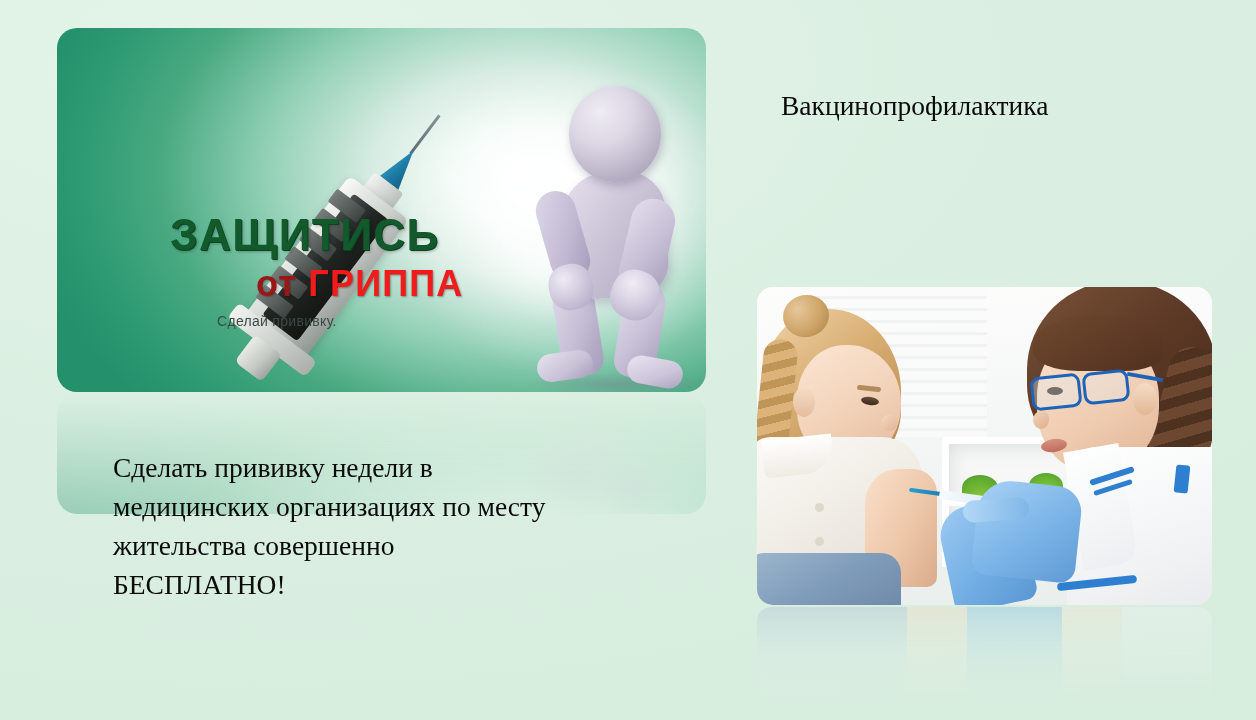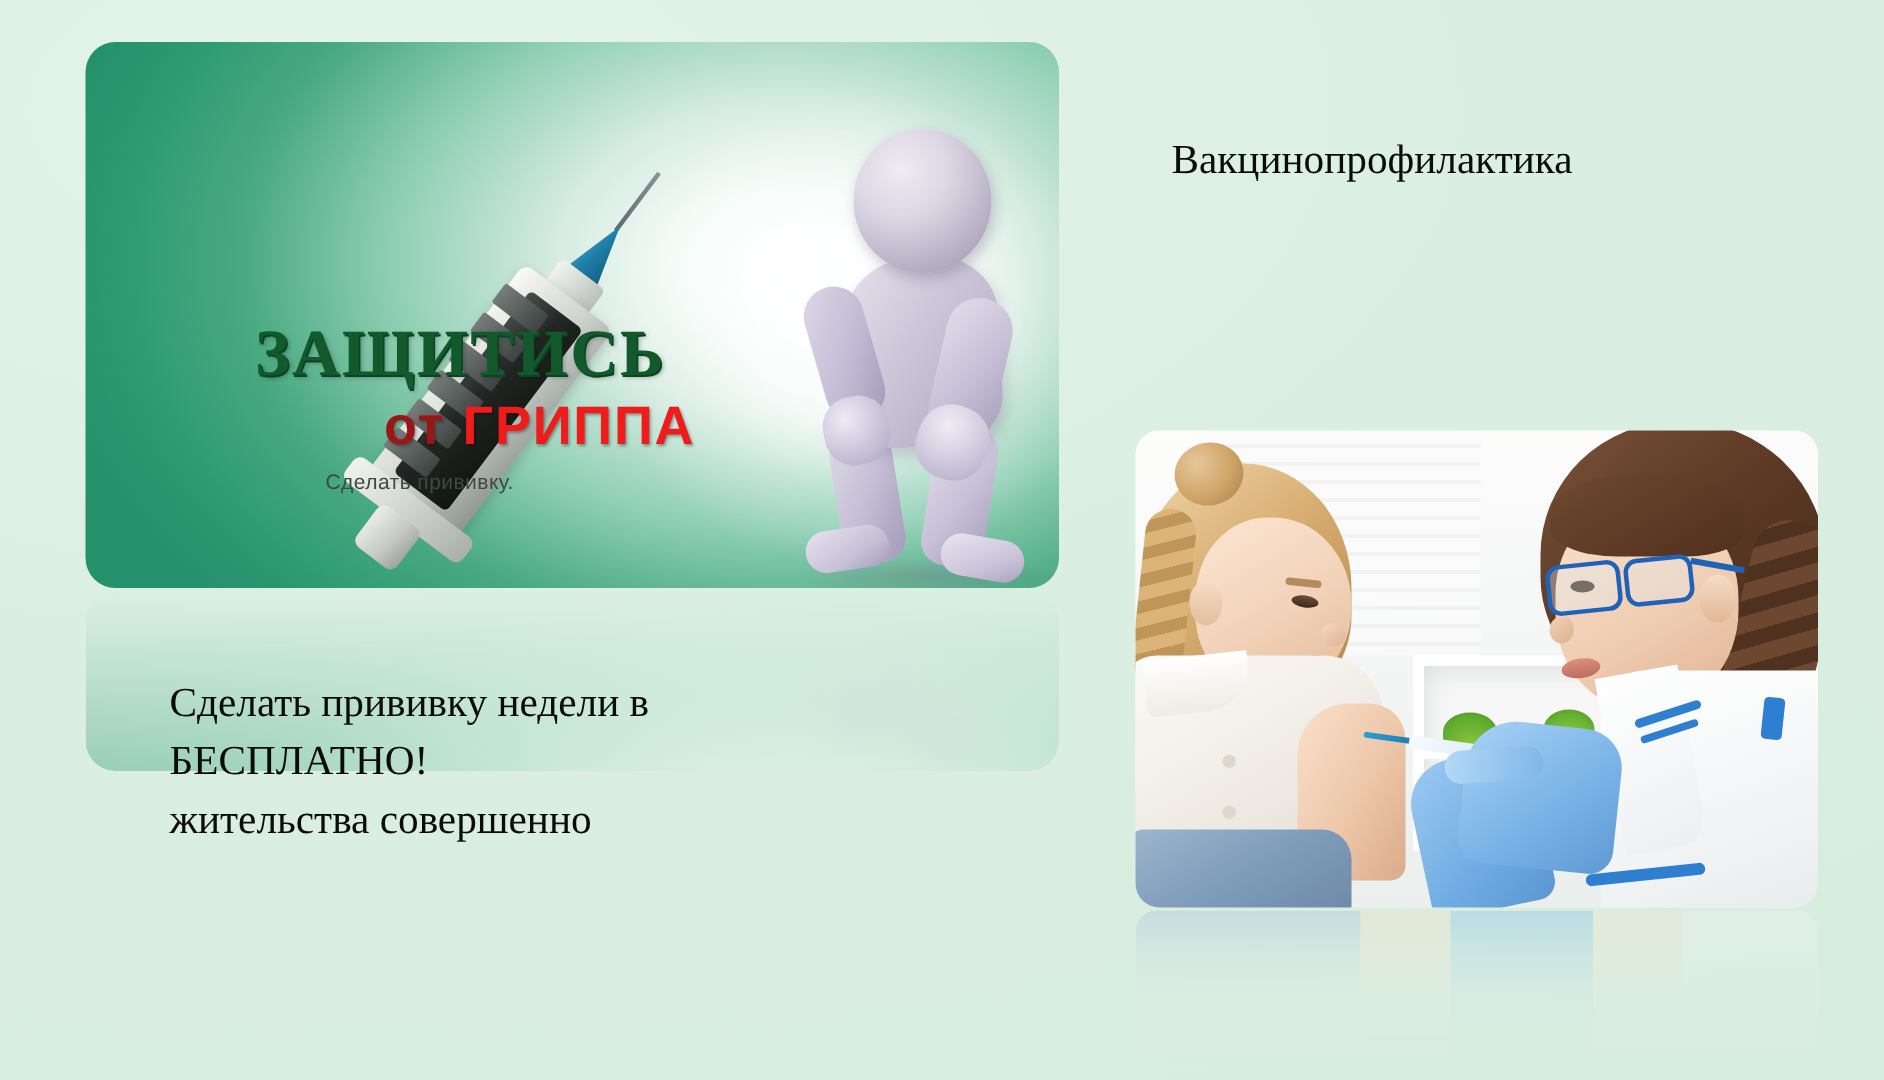--- a/index.html
+++ b/index.html
@@ -170,21 +170,21 @@
     position: absolute; left: 26px; top: 294px;
     width: 34px; height: 34px;
     border-radius: 6px;
     background: linear-gradient(100deg, #eceee9 0%, #c4c9c4 60%, #9aa09b 100%);
   }
 
   
   .poster-title {
     position: absolute;
     left: 113px; top: 182px;
-    font-family: Liberation Serif, serif;
+    font-family: Liberation Sans, sans-serif;
     font-weight: 700;
     font-size: 44px;
     letter-spacing: 1.5px;
     color: #125a2c;
     text-shadow: 1px 1px 0 #0c4421, 2px 2px 3px rgba(0,0,0,0.25);
     white-space: nowrap;
   }
   .poster-sub {
     position: absolute;
     left: 199px; top: 235px;
@@ -405,21 +405,21 @@
           <div class="fig-arm-r"></div>
           <div class="fig-hand-l"></div>
           <div class="fig-hand-r"></div>
           <div class="fig-head"></div>
         </div>
 
         <div class="poster-title">ЗАЩИТИСЬ</div>
         <div class="poster-sub">
           <span class="sub-a">от </span><span class="sub-b">ГРИППА</span>
         </div>
-        <div class="poster-tag">Сделать прививку.</div>
+        <div class="poster-tag">Сделай прививку.</div>
       </div>
     </div>
   </div>
 
   <div class="poster-reflection">
     <div class="refl-blob" style="left:470px; top:6px; width:98px; height:86px;"></div>
     <div class="refl-blob" style="left:540px; top:0px; width:70px; height:64px;"></div>
     <div class="refl-blob" style="left:520px; top:44px; width:54px; height:48px;"></div>
   </div>
 
@@ -484,17 +484,18 @@
     <div class="pr-seg" style="left:305px;width:60px;  background:linear-gradient(to bottom,#f5e5d4,#f8efe5 55%,#f0f5f1);"></div>
     <div class="pr-seg" style="left:365px;width:90px;  background:linear-gradient(to bottom,#eef1f3,#f3f6f6 55%,#eef4f1);"></div>
   </div>
 
   <div class="body-text" id="text-top">
     <span class="tline">Вакцинопрофилактика</span>
   </div>
 
   <div class="body-text" id="text-bottom">
     <span class="tline">Сделать прививку недели в</span>
+    <span class="tline">медицинских организациях по месту</span>
+    <span class="tline">жительства совершенно</span>
     <span class="tline">БЕСПЛАТНО!</span>
-    <span class="tline">жительства совершенно</span>
   </div>
 
 </div>
 
 </body></html>

